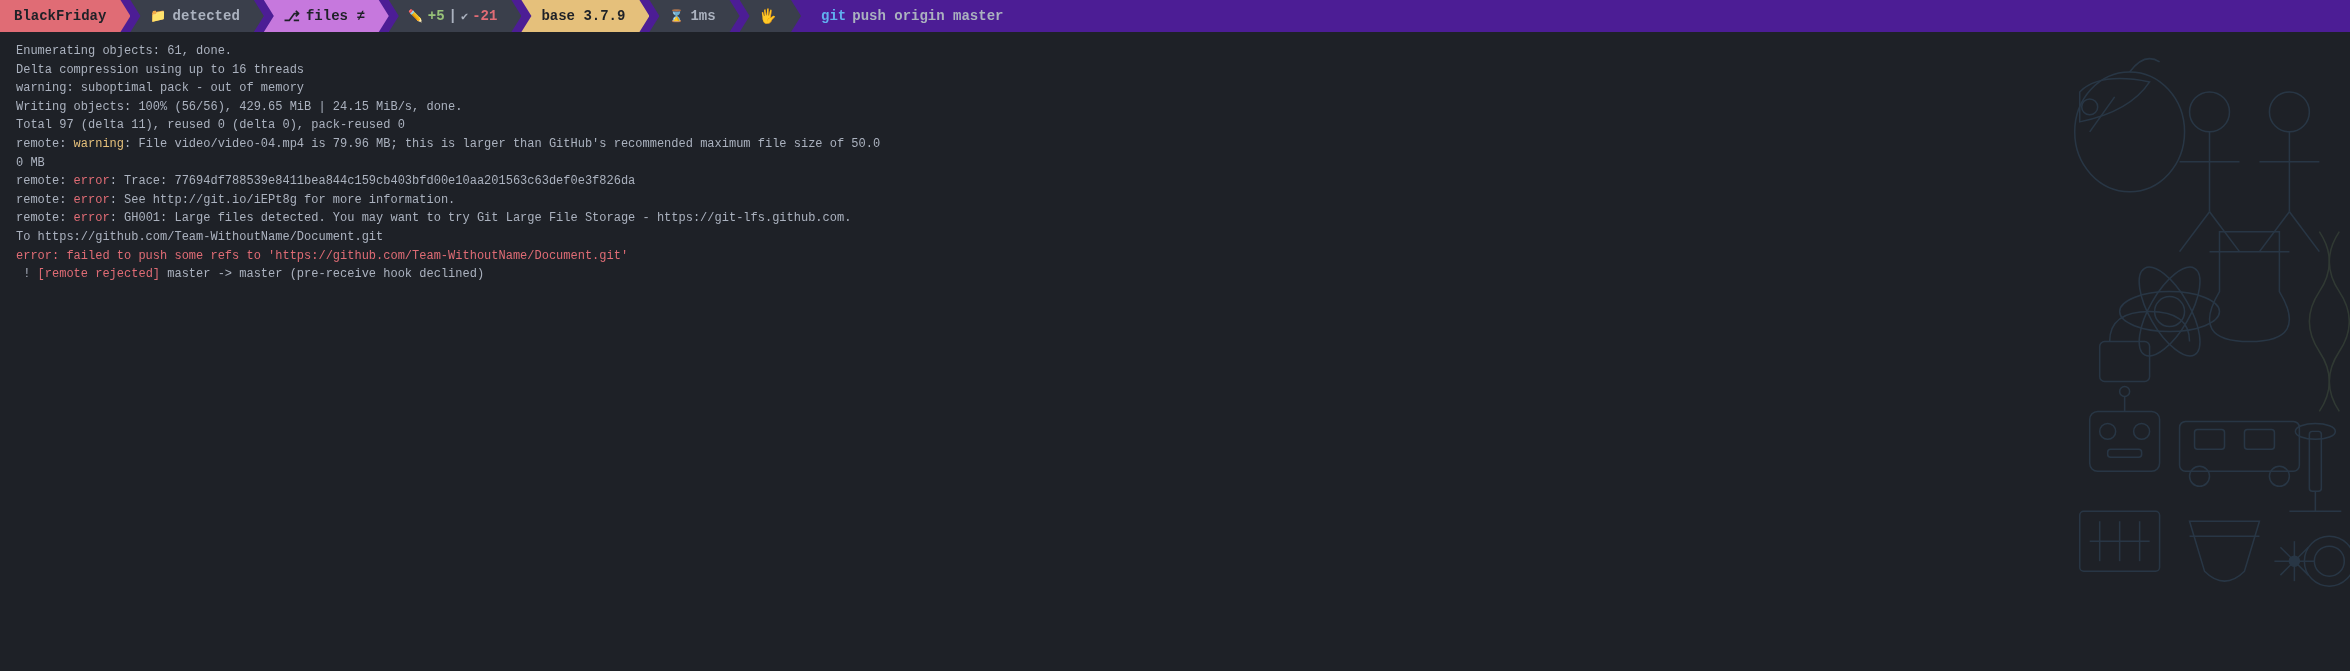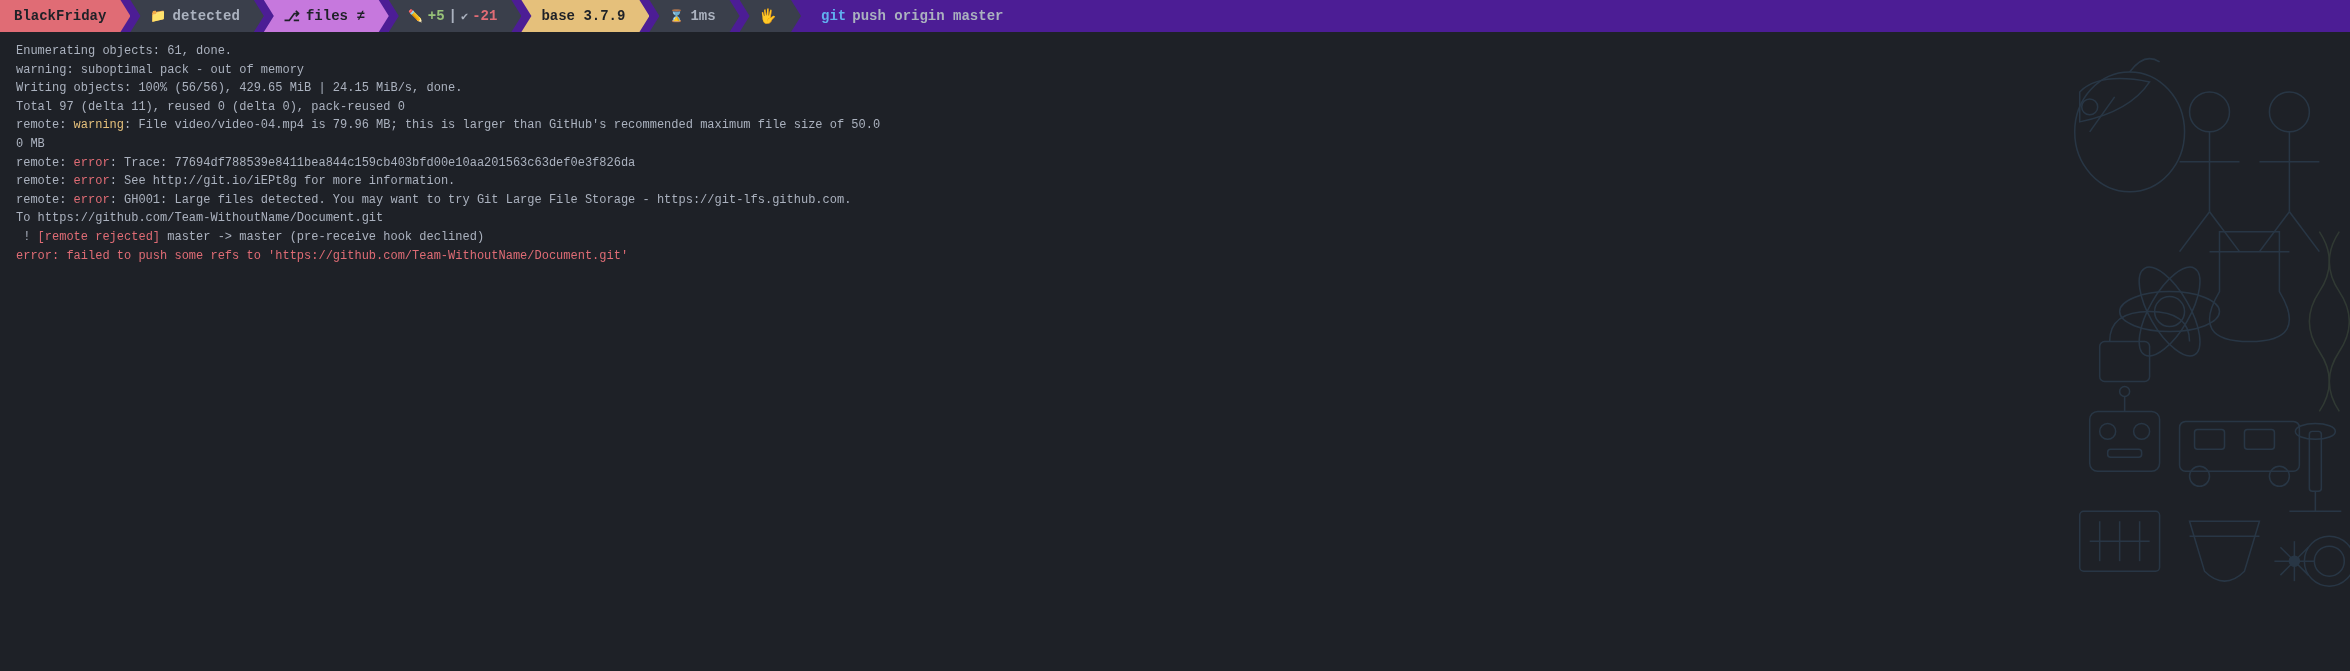--- a/index.html
+++ b/index.html
@@ -258,31 +258,32 @@
   <circle cx="880" cy="530" r="15"></circle>
 
   <path d="M630 60 Q650 40 700 50 Q680 80 630 90 Z"></path>
   <line x1="665" y1="65" x2="640" y2="100"></line>
 </svg>
 
 <div class="terminal">
   <div class="terminal-content">
 
     <span class="line color-default">Enumerating objects: 61, done.</span>
+    <span class="line color-default">Delta compression using up to 16 threads</span>
     <span class="line color-default">warning: suboptimal pack - out of memory</span>
     <span class="line color-default">Writing objects: 100% (56/56), 429.65 MiB | 24.15 MiB/s, done.</span>
     <span class="line color-default">Total 97 (delta 11), reused 0 (delta 0), pack-reused 0</span>
 
     <span class="line"><span class="color-default">remote: </span><span class="color-warning">warning</span><span class="color-default">: File video/video-04.mp4 is 79.96 MB; this is larger than GitHub's recommended maximum file size of 50.0</span></span>
     <span class="line color-default">0 MB</span>
 
     <span class="line"><span class="color-default">remote: </span><span class="color-error">error</span><span class="color-default">: Trace: 77694df788539e8411bea844c159cb403bfd00e10aa201563c63def0e3f826da</span></span>
     <span class="line"><span class="color-default">remote: </span><span class="color-error">error</span><span class="color-default">: See http://git.io/iEPt8g for more information.</span></span>
     <span class="line"><span class="color-default">remote: </span><span class="color-error">error</span><span class="color-default">: GH001: Large files detected. You may want to try Git Large File Storage - https://git-lfs.github.com.</span></span>
 
     <span class="line color-default">To https://github.com/Team-WithoutName/Document.git</span>
 
+    <span class="line color-error">error: failed to push some refs to 'https://github.com/Team-WithoutName/Document.git'</span>
+
     <span class="line"><span class="color-default"> ! </span><span class="color-error">[remote rejected]</span><span class="color-default"> master -&gt; master (pre-receive hook declined)</span></span>
 
-    <span class="line color-error">error: failed to push some refs to 'https://github.com/Team-WithoutName/Document.git'</span>
-
   </div>
 </div>
 
 </body></html>

